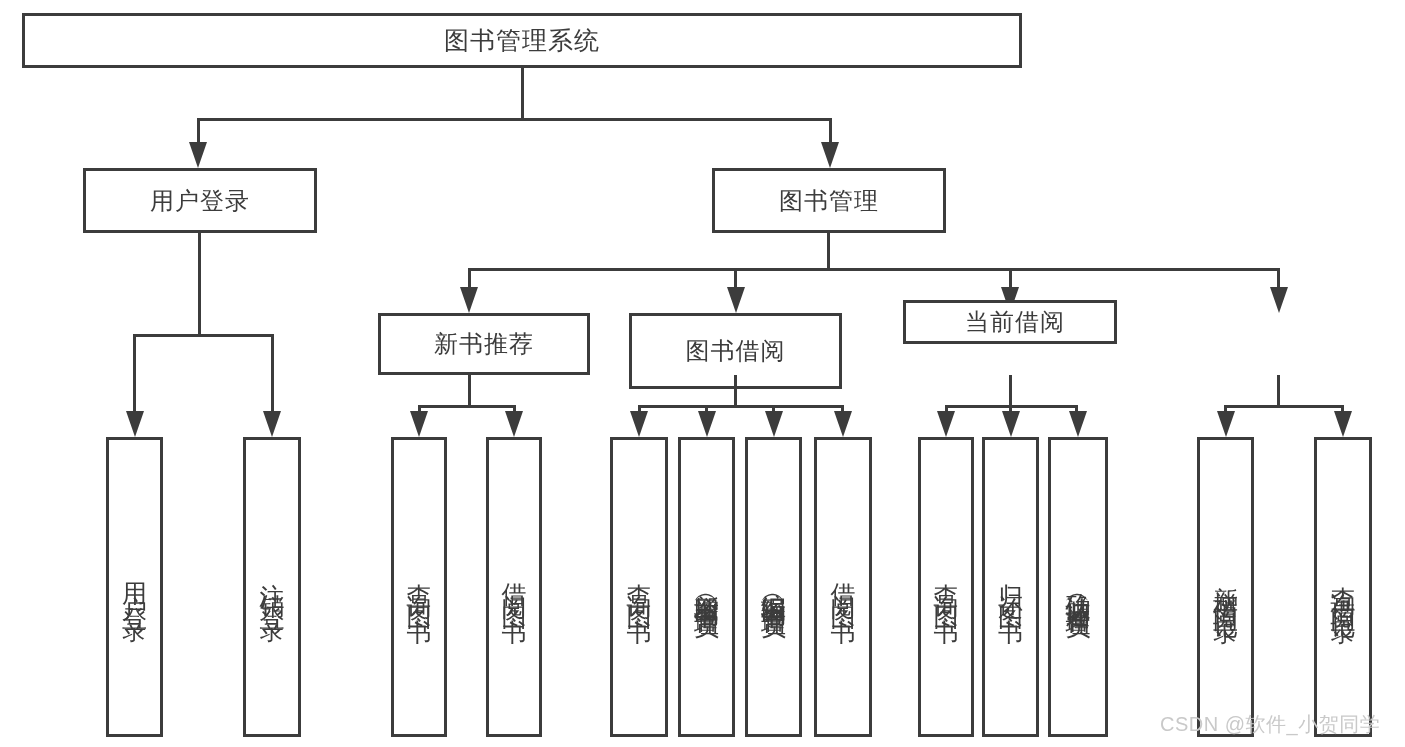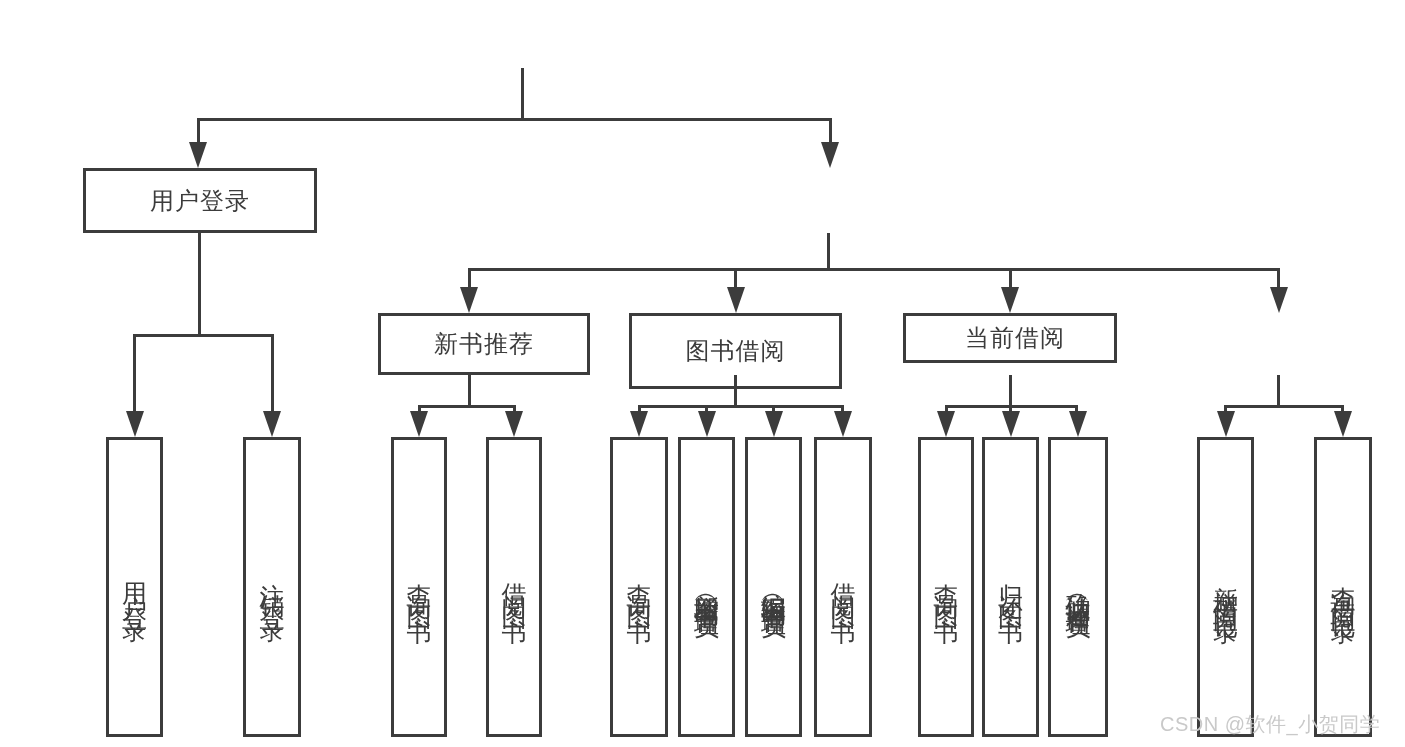--- a/index.html
+++ b/index.html
@@ -75,30 +75,36 @@
     letter-spacing: 0.5px;
     z-index: 5;
     white-space: nowrap;
   }
 </style>
 </head>
 <body>
 
 <div id="stage">
 
+  <div class="box root-box" style="left:22px; top:13px; width:1000px; height:55px;">
+    <span>图书管理系统</span>
+  </div>
 
   <div class="vl" style="left:521px; top:68px;  height:50px;"></div>
   <div class="hl" style="left:197px; top:118px; width:635px;"></div>
   <div class="vl" style="left:197px; top:118px; height:28px;"></div>
   <div class="vl" style="left:829px; top:118px; height:28px;"></div>
   <div class="arrow" style="left:189px; top:142px;"></div>
   <div class="arrow" style="left:821px; top:142px;"></div>
 
   <div class="box" style="left:83px; top:168px; width:234px; height:65px;">
     <span>用户登录</span>
+  </div>
+  <div class="box" style="left:712px; top:168px; width:234px; height:65px;">
+    <span>图书管理</span>
   </div>
 
   <div class="vl" style="left:198px; top:233px; height:101px;"></div>
   <div class="hl" style="left:133px; top:334px; width:141px;"></div>
   <div class="vl" style="left:133px; top:334px; height:79px;"></div>
   <div class="vl" style="left:271px; top:334px; height:79px;"></div>
   <div class="arrow" style="left:126px; top:411px;"></div>
   <div class="arrow" style="left:263px; top:411px;"></div>
 
   <div class="vl" style="left:827px;  top:233px; height:35px;"></div>
@@ -111,21 +117,21 @@
   <div class="arrow" style="left:727px;  top:287px;"></div>
   <div class="arrow" style="left:1001px; top:287px;"></div>
   <div class="arrow" style="left:1270px; top:287px;"></div>
 
   <div class="box" style="left:378px; top:313px; width:212px; height:62px;">
     <span>新书推荐</span>
   </div>
   <div class="box" style="left:629px; top:313px; width:213px; height:76px;">
     <span>图书借阅</span>
   </div>
-  <div class="box" style="left:903px; top:313px; width:214px; height:50px;padding-left:10px;">
+  <div class="box" style="left:903px; top:300px; width:214px; height:44px;padding-left:10px;">
     <span>当前借阅</span>
   </div>
 
   <div class="vl" style="left:468px; top:375px; height:30px;"></div>
   <div class="hl" style="left:418px; top:405px; width:98px;"></div>
   <div class="vl" style="left:418px; top:405px; height:10px;"></div>
   <div class="vl" style="left:513px; top:405px; height:10px;"></div>
   <div class="arrow" style="left:410px; top:411px;"></div>
   <div class="arrow" style="left:505px; top:411px;"></div>
 

